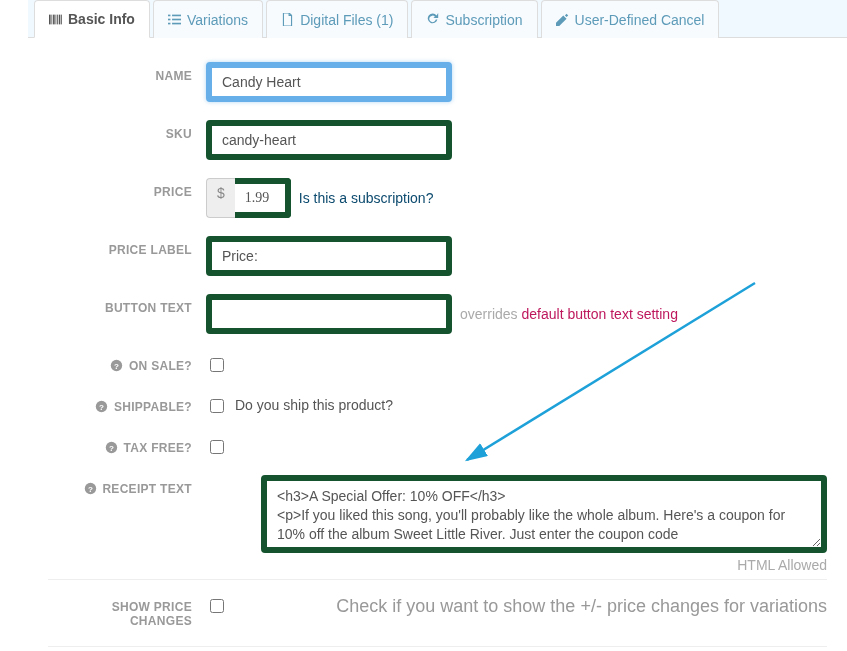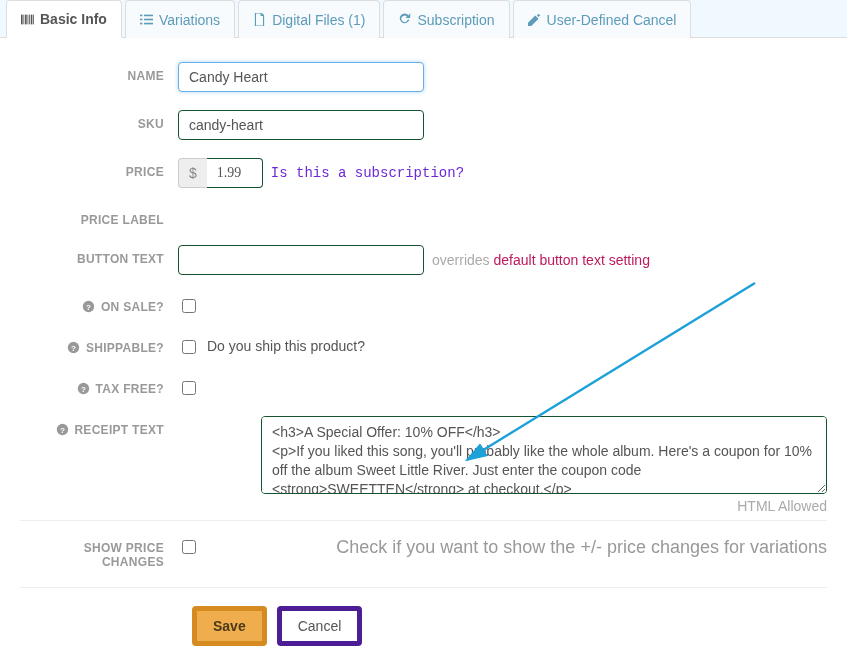--- a/index.html
+++ b/index.html
@@ -9,20 +9,21 @@
     color: #555;
     background: #fff;
     margin: 0;
     padding: 0;
   }
   .page {
     width: 847px;
     height: 651px;
     position: relative;
     overflow: hidden;
+    padding-left: 28px;
   }
 
   
   .tabs {
     display: flex;
     border-bottom: 1px solid #ddd;
     padding-left: 6px;
     background: #f0f9ff;
   }
   .tab {
@@ -80,21 +81,21 @@
     margin-right: 2px;
   }
   .form-field {
     flex: 1;
     display: flex;
     align-items: center;
     flex-wrap: wrap;
     gap: 8px;
   }
   input[type=text], textarea {
-    border: 1px solid #14532d;
+    border: 6px solid #14532d;
     border-radius: 4px;
     padding: 6px 10px;
     font-size: 14px;
     color: #555;
     font-family: inherit;
     background: #fff;
   }
   input.wide { width: 246px; }
   input.price { width: 56px; border-top-left-radius:0; border-bottom-left-radius:0; border-left:none;font-family:Liberation Serif, serif;}
   .input-addon {
@@ -114,21 +115,21 @@
     height: 78px;
     resize: both;
     line-height: 1.35;
   }
   input[type=checkbox] {
     width: 14px; height: 14px;
     margin-top: 6px;
   }
   .hint { color: #aaa; font-size: 14px; }
   .hint .link-dark { color: #be185d; }
-  .link { color: #6d28d9; cursor: pointer; font-family: Liberation Mono, monospace; }
+  .link { color: #0c4a6e; cursor: pointer; }
 
   .form-divider {
     border-top: 1px solid #eee;
     margin: 5px 0 16px;
   }
 
   .buttons-row {
     display: flex;
     gap: 10px;
     padding-left: 172px;
@@ -244,20 +245,23 @@
         <span class="input-addon">
           <span class="prefix">$</span>
           <input type="text" class="price" value="1.99" style="">
         </span>
         <span class="link">Is this a subscription?</span>
       </div>
     </div>
 
     <div class="form-row">
       <div class="form-label">PRICE LABEL</div>
+      <div class="form-field">
+        <input type="text" class="wide" value="Price:" style="">
+      </div>
     </div>
 
     <div class="form-row">
       <div class="form-label">BUTTON TEXT</div>
       <div class="form-field">
         <input type="text" class="wide" value="" style="">
         <span class="hint">
           <span>overrides</span>
           <span class="link-dark">default button text setting</span>
         </span>

